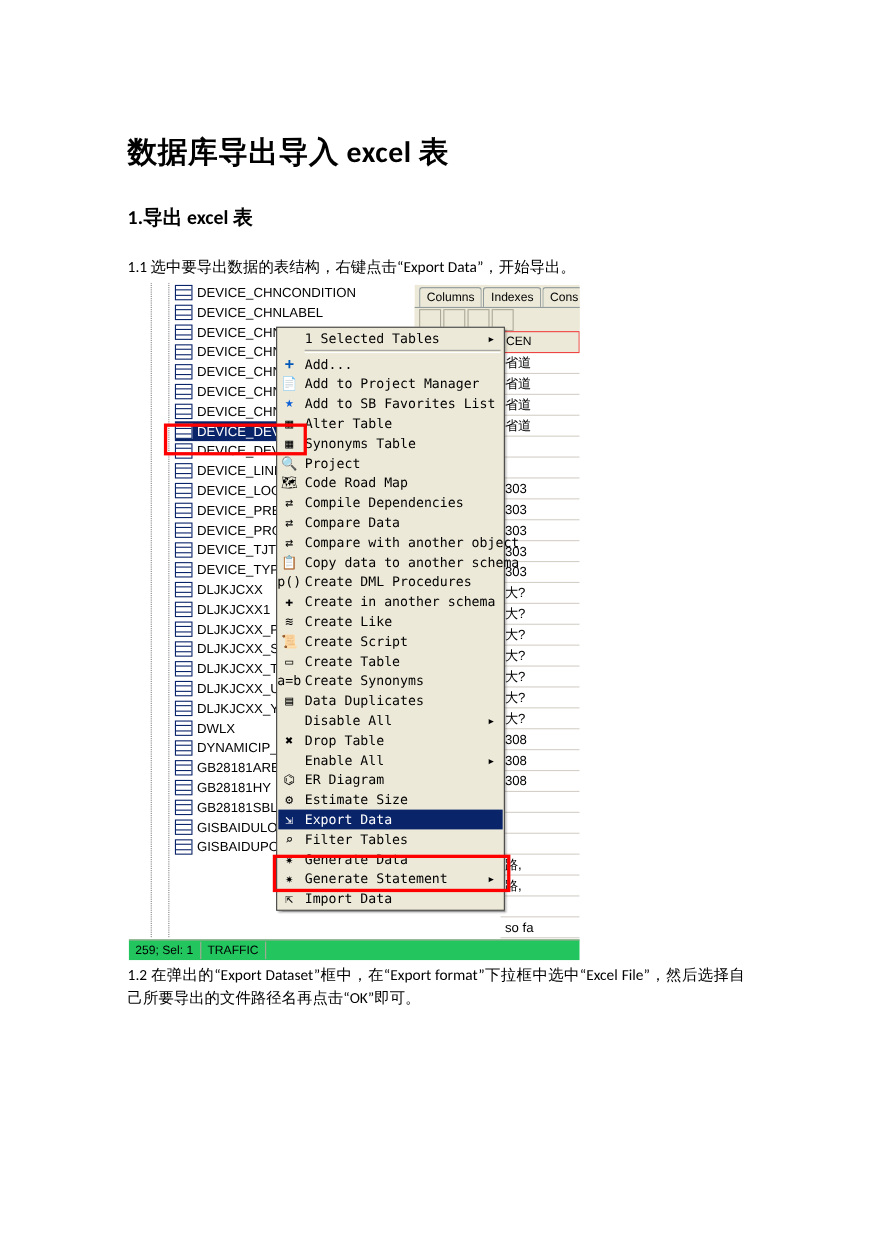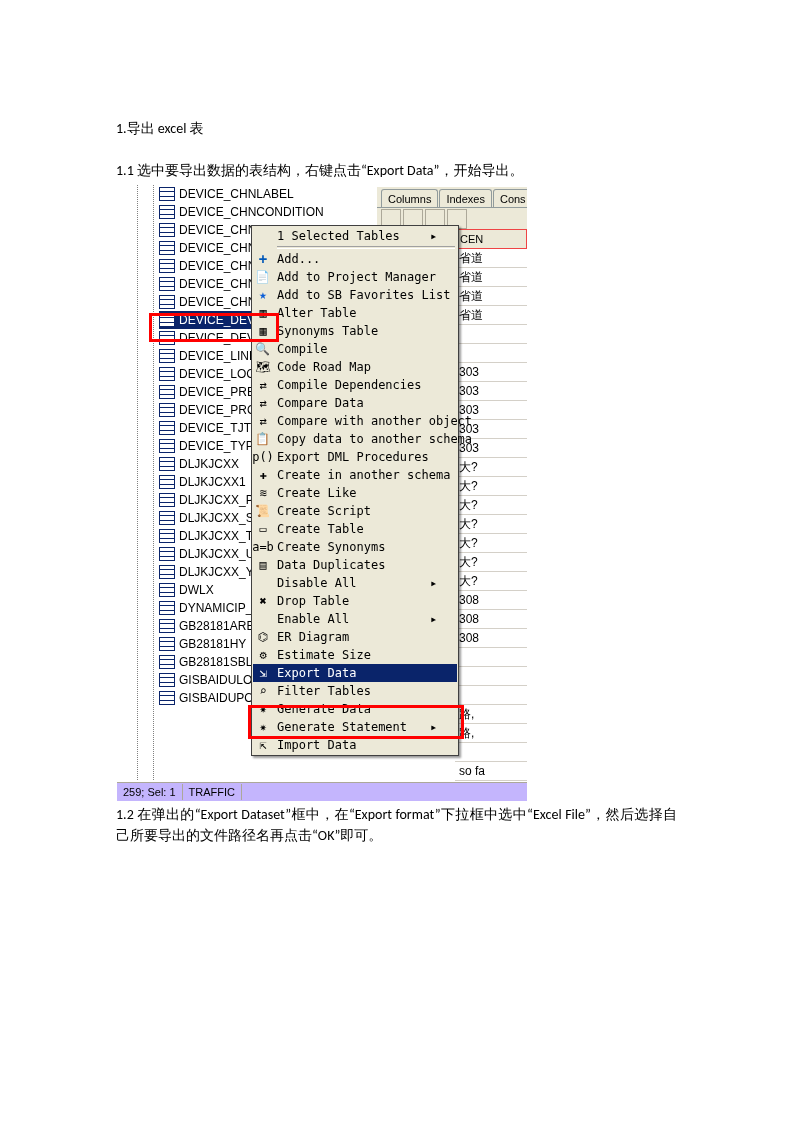--- a/index.html
+++ b/index.html
@@ -14,22 +14,22 @@
   .page {
     padding: 120px 116px 0 116px;
   }
   h1.title {
     font-size: 27px;
     font-weight: 700;
     margin: 0 0 30px 0;
     letter-spacing: 0.5px;
   }
   h2.sub {
-    font-size: 14px;
-    font-weight: 400;
+    font-size: 18px;
+    font-weight: 700;
     margin: 0 0 22px 0;
   }
   p.step {
     font-size: 14px;
     margin: 12px 0 4px 0;
     line-height: 1.5;
   }
   p.step2 {
     font-size: 14px;
     margin: 3px 0 0 0;
@@ -220,21 +220,21 @@
     align-items: center;
     justify-content: center;
     flex: 0 0 20px;
   }
   .ctx-row {
     display: flex;
     align-items: center;
     height: 18px;
     line-height: 18px;
     white-space: nowrap;
-    padding-right: 21px;
+    padding-right: 8px;
   }
   .ctx-row .lbl {
     flex: 1 1 auto;
     padding-left: 4px;
   }
   .ctx-row .arrow {
     width: 6px;
     text-align: right;
   }
   .ctx-sep {
@@ -258,56 +258,57 @@
     pointer-events: none;
   }
 
   
   .status {
     position: absolute;
     left: 0;
     bottom: 0;
     width: 410px;
     height: 18px;
-    background: #c4b5fd;
+    background: #22c55e;
     border-top: 1px solid #aca899;
     display: flex;
     align-items: center;
     font-family: "Tahoma", sans-serif;
     font-size: 11px;
   }
   .status .cell {
     border-right: 1px solid #aca899;
     padding: 0 6px;
     height: 16px;
     line-height: 16px;
   }
   .ico-plus { color:#0057b8; font-weight:700; font-size:14px; line-height:12px;}
   .ico-star { color:#0b5ed7; font-size:13px; }
 </style>
 </head>
 <body>
 
 <div class="page">
+  <h1 class="title">数据库导出导入 excel 表</h1>
   <h2 class="sub">1.导出 excel 表</h2>
   <p class="step">1.1 选中要导出数据的表结构，右键点击“Export Data”，开始导出。</p>
 
   <div class="shot">
 
     <div class="tree">
       <div class="tree-lines"></div>
       <div class="tree-lines2"></div>
       <div id="tree-rows">
           <div class="tree-row">
             <span class="table-icon"></span>
+            <span>DEVICE_CHNCONDITION</span>
+          </div>
+          <div class="tree-row">
+            <span class="table-icon"></span>
             <span>DEVICE_CHNLABEL</span>
-          </div>
-          <div class="tree-row">
-            <span class="table-icon"></span>
-            <span>DEVICE_CHNCONDITION</span>
           </div>
           <div class="tree-row">
             <span class="table-icon"></span>
             <span>DEVICE_CHNSCH</span>
           </div>
           <div class="tree-row">
             <span class="table-icon"></span>
             <span>DEVICE_CHNT</span>
           </div>
           <div class="tree-row">
@@ -490,21 +491,21 @@
             <span class="lbl">Alter Table</span>
             <span class="arrow"></span>
           </div>
           <div class="ctx-row">
             <span class="iconcol">▦</span>
             <span class="lbl">Synonyms Table</span>
             <span class="arrow"></span>
           </div>
           <div class="ctx-row">
             <span class="iconcol">🔍</span>
-            <span class="lbl">Compile</span>
+            <span class="lbl">Project</span>
             <span class="arrow"></span>
           </div>
           <div class="ctx-row">
             <span class="iconcol">🗺</span>
             <span class="lbl">Code Road Map</span>
             <span class="arrow"></span>
           </div>
           <div class="ctx-row">
             <span class="iconcol">⇄</span>
             <span class="lbl">Compile Dependencies</span>
@@ -520,21 +521,21 @@
             <span class="lbl">Compare with another object</span>
             <span class="arrow"></span>
           </div>
           <div class="ctx-row">
             <span class="iconcol">📋</span>
             <span class="lbl">Copy data to another schema</span>
             <span class="arrow"></span>
           </div>
           <div class="ctx-row">
             <span class="iconcol">p()</span>
-            <span class="lbl">Export DML Procedures</span>
+            <span class="lbl">Create DML Procedures</span>
             <span class="arrow"></span>
           </div>
           <div class="ctx-row">
             <span class="iconcol">✚</span>
             <span class="lbl">Create in another schema</span>
             <span class="arrow"></span>
           </div>
           <div class="ctx-row">
             <span class="iconcol">≋</span>
             <span class="lbl">Create Like</span>

